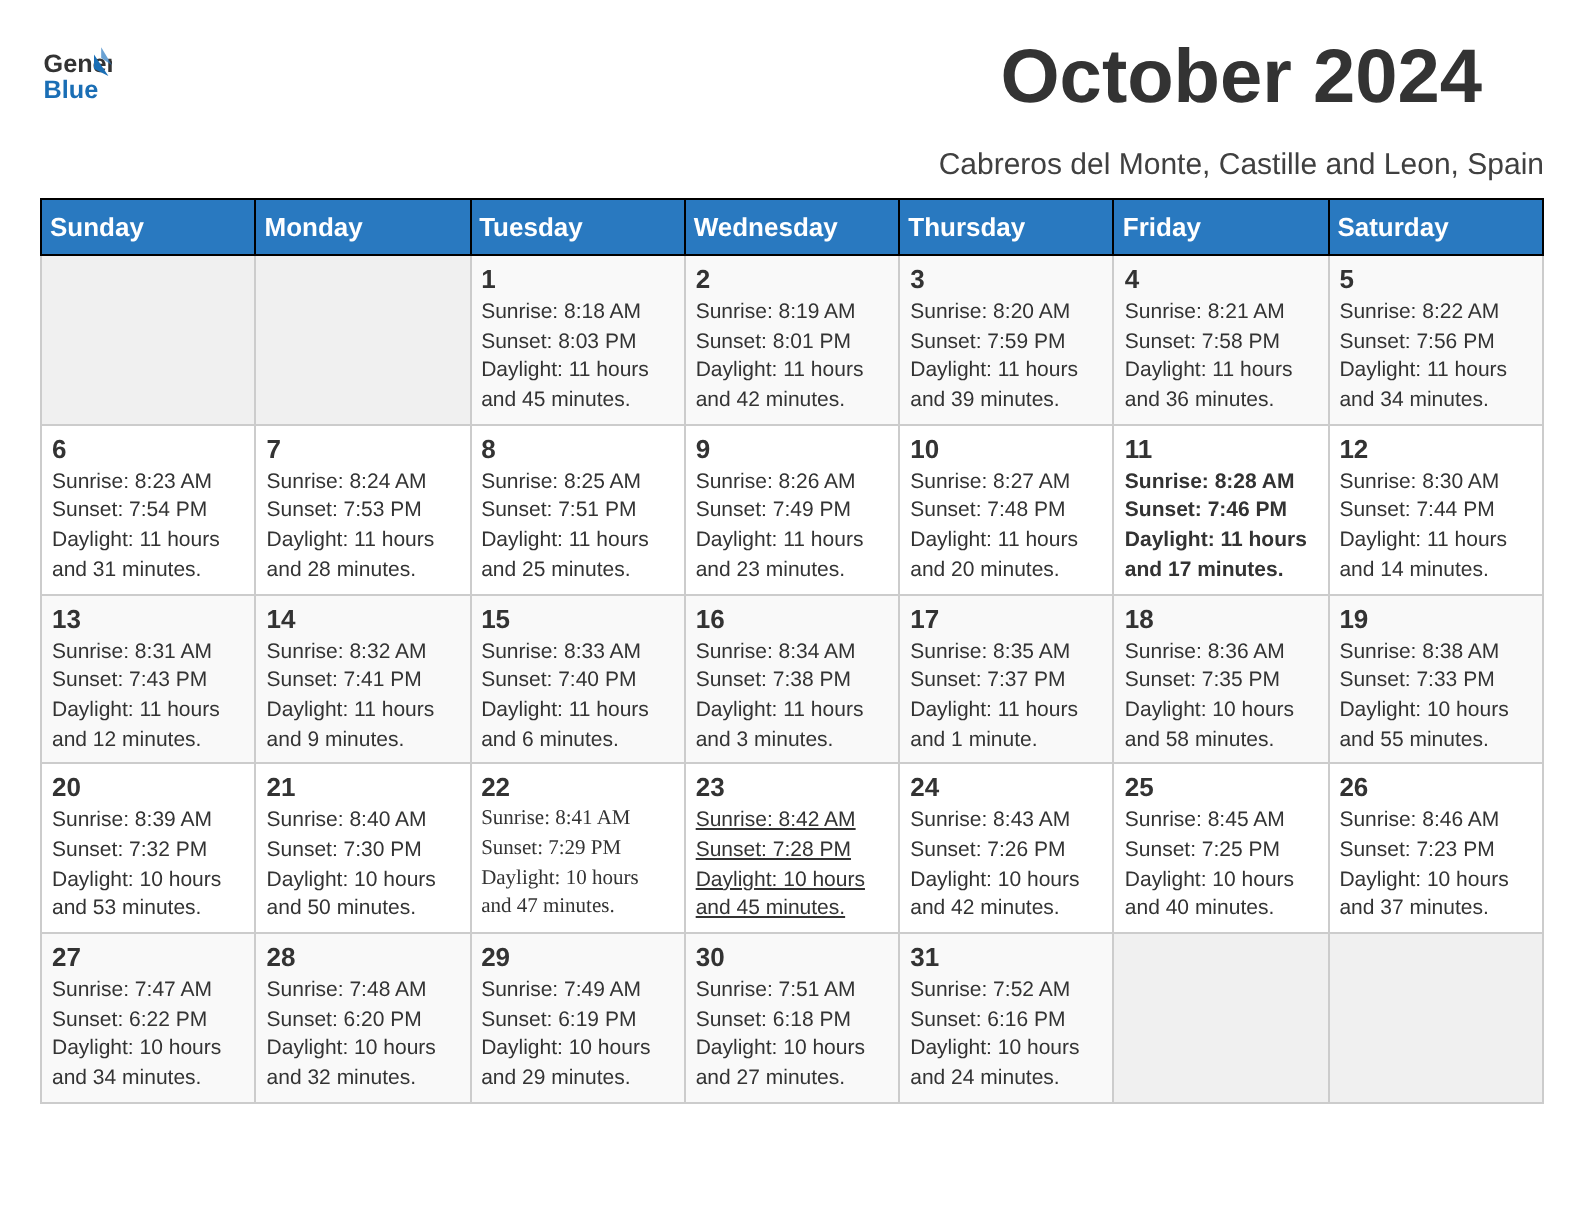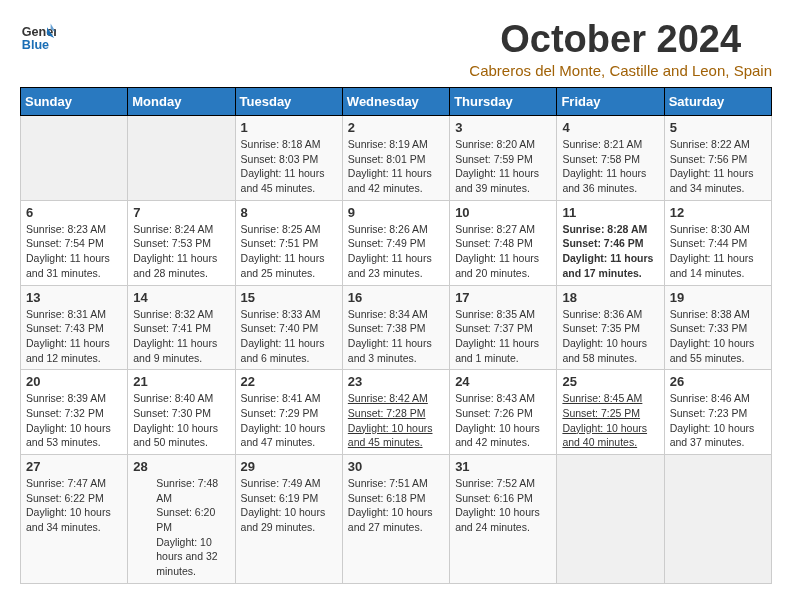--- a/index.html
+++ b/index.html
@@ -29,22 +29,22 @@
       text-align: center;
     }
     .month-title {
       font-size: 38px;
       font-weight: bold;
       color: #333;
       line-height: 1;
     }
     .subtitle {
       font-size: 15px;
-      color: #a16207;
-      margin-top: 4px;
+      color: #404040;
+      margin-top: 16px;
     }
     table {
       width: 100%;
       border-collapse: collapse;
       table-layout: fixed;
     }
     thead th {
       background-color: #2979c0;
       color: #fff;
       font-size: 13px;
@@ -241,59 +241,59 @@
 Daylight: 10 hours and 53 minutes.</div>
         </td>
         <td>
           <span class="day-num">21</span>
           <div class="day-info" style="white-space: pre-line;">Sunrise: 8:40 AM
 Sunset: 7:30 PM
 Daylight: 10 hours and 50 minutes.</div>
         </td>
         <td>
           <span class="day-num">22</span>
-          <div class="day-info" style="white-space: pre-line;">Sunrise: 8:41 AM
+          <div class="day-info" style="white-space: pre-line; font-family: Liberation Serif, serif;">Sunrise: 8:41 AM
 Sunset: 7:29 PM
 Daylight: 10 hours and 47 minutes.</div>
         </td>
         <td>
           <span class="day-num">23</span>
           <div class="day-info" style="white-space: pre-line; text-decoration: underline;">Sunrise: 8:42 AM
 Sunset: 7:28 PM
 Daylight: 10 hours and 45 minutes.</div>
         </td>
         <td>
           <span class="day-num">24</span>
           <div class="day-info" style="white-space: pre-line;">Sunrise: 8:43 AM
 Sunset: 7:26 PM
 Daylight: 10 hours and 42 minutes.</div>
         </td>
         <td>
           <span class="day-num">25</span>
-          <div class="day-info" style="white-space: pre-line; text-decoration: underline;">Sunrise: 8:45 AM
+          <div class="day-info" style="white-space: pre-line;">Sunrise: 8:45 AM
 Sunset: 7:25 PM
 Daylight: 10 hours and 40 minutes.</div>
         </td>
         <td>
           <span class="day-num">26</span>
           <div class="day-info" style="white-space: pre-line;">Sunrise: 8:46 AM
 Sunset: 7:23 PM
 Daylight: 10 hours and 37 minutes.</div>
         </td>
       </tr>
       <tr>
         <td>
           <span class="day-num">27</span>
           <div class="day-info" style="white-space: pre-line;">Sunrise: 7:47 AM
 Sunset: 6:22 PM
 Daylight: 10 hours and 34 minutes.</div>
         </td>
         <td>
           <span class="day-num">28</span>
-          <div class="day-info" style="white-space: pre-line; margin-left: 23px;">Sunrise: 7:48 AM
+          <div class="day-info" style="white-space: pre-line;">Sunrise: 7:48 AM
 Sunset: 6:20 PM
 Daylight: 10 hours and 32 minutes.</div>
         </td>
         <td>
           <span class="day-num">29</span>
           <div class="day-info" style="white-space: pre-line;">Sunrise: 7:49 AM
 Sunset: 6:19 PM
 Daylight: 10 hours and 29 minutes.</div>
         </td>
         <td>

